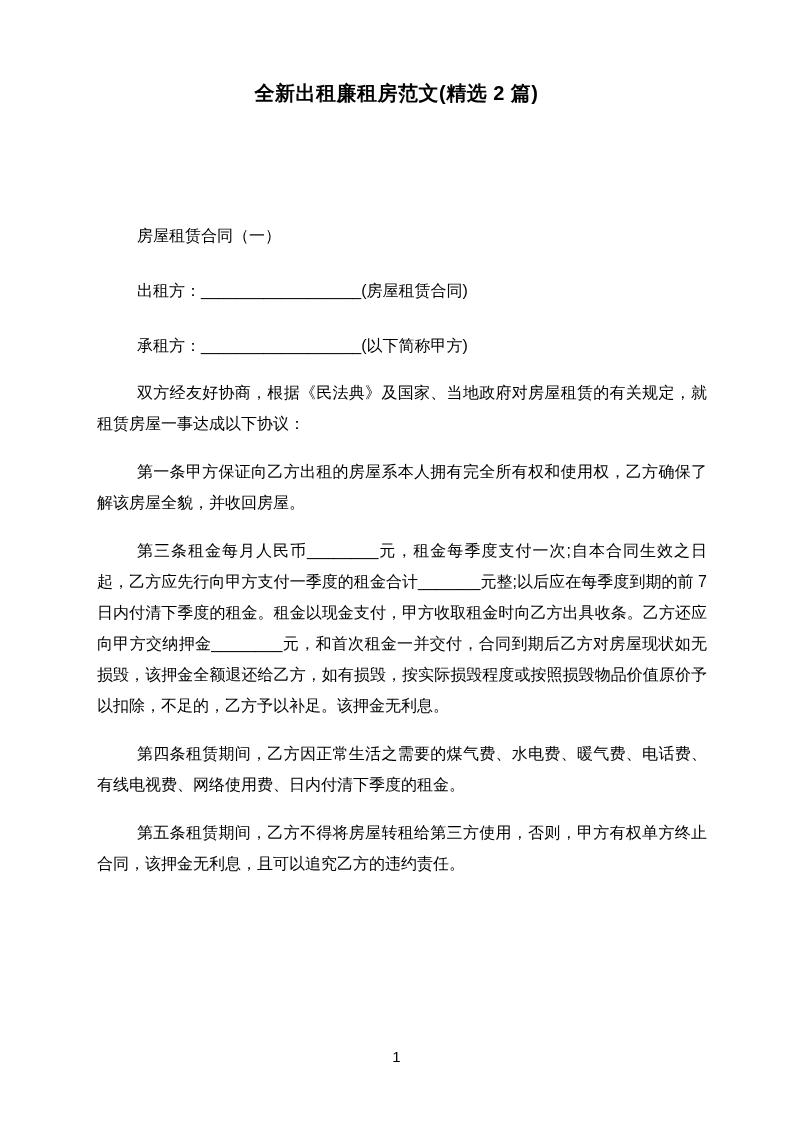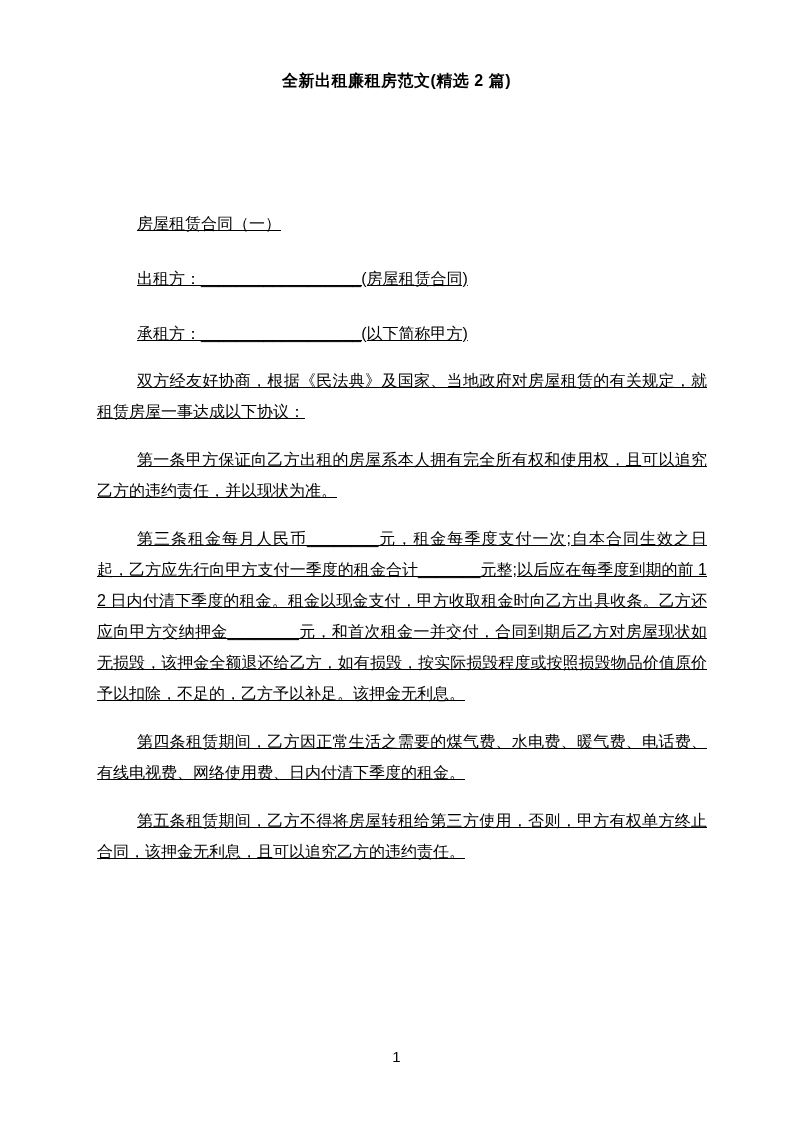--- a/index.html
+++ b/index.html
@@ -12,36 +12,35 @@
     width: 793px;
     height: 1122px;
     margin: 0 auto;
     background: #ffffff;
     font-family: "Liberation Sans", sans-serif;
     color: #000000;
     overflow: hidden;
     box-sizing: border-box;
   }
   .doc-title {
-    margin: 0;
+    margin: 12px;
     padding-top: 63px;
     text-align: center;
-    font-size: 16px;
+    font-size: 20px;
     line-height: 36px;
     font-weight: bold;
     letter-spacing: 0.5px;
   }
   .content {
     margin-left: 97px;
     margin-right: 86px;
     font-size: 16px;
     line-height: 31px;
     text-align: justify;
     word-break: break-all;
-    text-decoration: underline;
   }
   .doc-subtitle {
     margin: 109px 0 0 0;
     text-indent: 40px;
     font-weight: normal;
     font-size: 16px;
   }
   .party-line {
     margin-top: 24px;
     text-indent: 40px;
@@ -74,24 +73,24 @@
   <div class="content">
 
     <p class="doc-subtitle">房屋租赁合同（一）</p>
 
     <p class="party-line">出租方：__________________(房屋租赁合同)</p>
 
     <p class="party-line">承租方：__________________(以下简称甲方)</p>
 
     <p class="body-para first">双方经友好协商，根据《民法典》及国家、当地政府对房屋租赁的有关规定，就租赁房屋一事达成以下协议：</p>
 
-    <p class="body-para">第一条甲方保证向乙方出租的房屋系本人拥有完全所有权和使用权，且可以追究乙方的违约责任，并以现状为准。</p>
+    <p class="body-para">第一条甲方保证向乙方出租的房屋系本人拥有完全所有权和使用权，乙方确保了解该房屋全貌，并收回房屋。</p>
 
 
-    <p class="body-para">第三条租金每月人民币________元，租金每季度支付一次;自本合同生效之日起，乙方应先行向甲方支付一季度的租金合计_______元整;以后应在每季度到期的前 12 日内付清下季度的租金。租金以现金支付，甲方收取租金时向乙方出具收条。乙方还应向甲方交纳押金________元，和首次租金一并交付，合同到期后乙方对房屋现状如无损毁，该押金全额退还给乙方，如有损毁，按实际损毁程度或按照损毁物品价值原价予以扣除，不足的，乙方予以补足。该押金无利息。</p>
+    <p class="body-para">第三条租金每月人民币________元，租金每季度支付一次;自本合同生效之日起，乙方应先行向甲方支付一季度的租金合计_______元整;以后应在每季度到期的前 7 日内付清下季度的租金。租金以现金支付，甲方收取租金时向乙方出具收条。乙方还应向甲方交纳押金________元，和首次租金一并交付，合同到期后乙方对房屋现状如无损毁，该押金全额退还给乙方，如有损毁，按实际损毁程度或按照损毁物品价值原价予以扣除，不足的，乙方予以补足。该押金无利息。</p>
 
     <p class="body-para">第四条租赁期间，乙方因正常生活之需要的煤气费、水电费、暖气费、电话费、有线电视费、网络使用费、日内付清下季度的租金。</p>
 
     <p class="body-para">第五条租赁期间，乙方不得将房屋转租给第三方使用，否则，甲方有权单方终止合同，该押金无利息，且可以追究乙方的违约责任。</p>
 
   </div>
 
   <div class="page-footer">1</div>
 
 </div>

